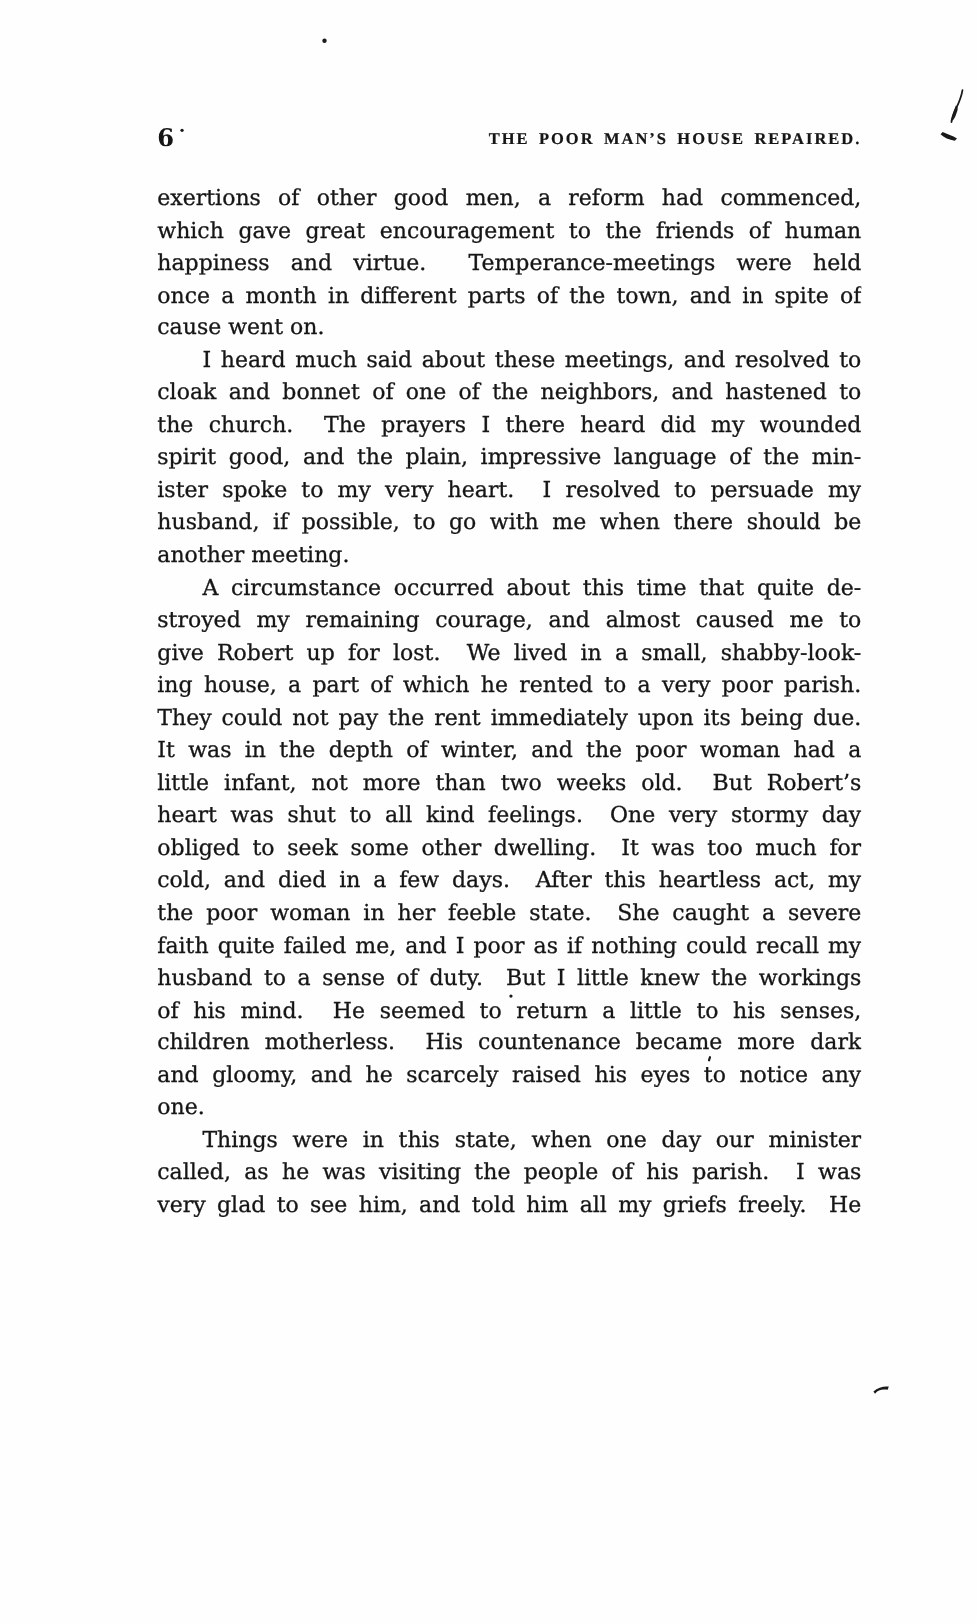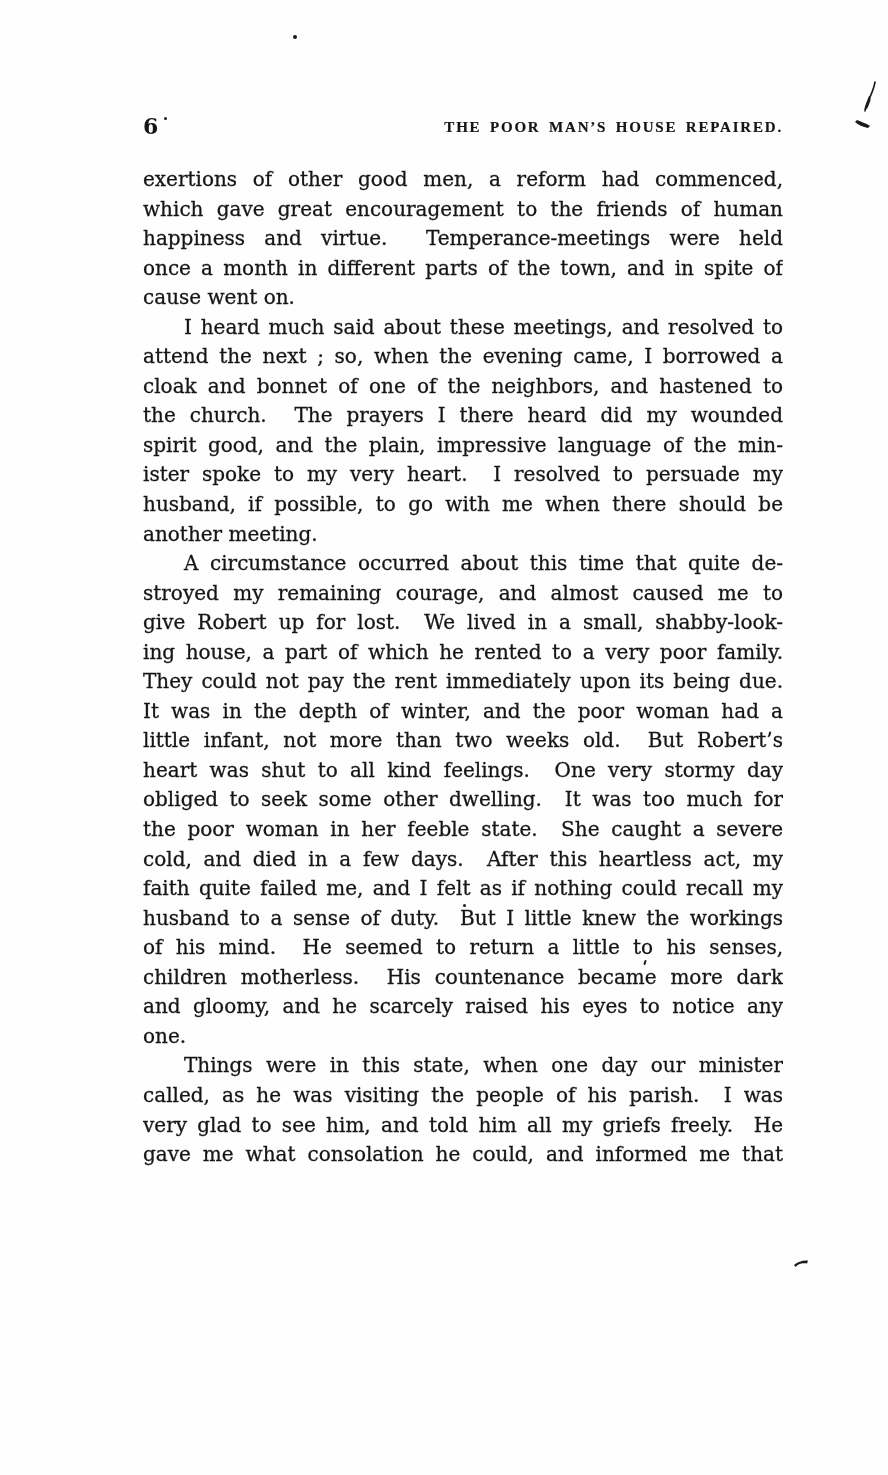--- a/index.html
+++ b/index.html
@@ -102,52 +102,50 @@
   <main class="body-text" id="body-text">
       <div class="para">
         <div class="line">exertions of other good men, a reform had commenced,</div>
         <div class="line">which gave great encouragement to the friends of human</div>
         <div class="line">happiness and virtue.&nbsp; Temperance-meetings were held</div>
         <div class="line">once a month in different parts of the town, and in spite of</div>
         <div class="line last">cause went on.</div>
       </div>
       <div class="para indent">
         <div class="line">I heard much said about these meetings, and resolved to</div>
-        <div class="line">attend the next ; so, when the evening came, I borrowed a</div>
         <div class="line">cloak and bonnet of one of the neighbors, and hastened to</div>
         <div class="line">the church.&nbsp; The prayers I there heard did my wounded</div>
         <div class="line">spirit good, and the plain, impressive language of the min-</div>
         <div class="line">ister spoke to my very heart.&nbsp; I resolved to persuade my</div>
         <div class="line">husband, if possible, to go with me when there should be</div>
         <div class="line last">another meeting.</div>
       </div>
       <div class="para indent">
         <div class="line">A circumstance occurred about this time that quite de-</div>
         <div class="line">stroyed my remaining courage, and almost caused me to</div>
         <div class="line">give Robert up for lost.&nbsp; We lived in a small, shabby-look-</div>
-        <div class="line">ing house, a part of which he rented to a very poor family.</div>
+        <div class="line">ing house, a part of which he rented to a very poor parish.</div>
         <div class="line">They could not pay the rent immediately upon its being due.</div>
         <div class="line">It was in the depth of winter, and the poor woman had a</div>
         <div class="line">little infant, not more than two weeks old.&nbsp; But Robert’s</div>
         <div class="line">heart was shut to all kind feelings.&nbsp; One very stormy day</div>
         <div class="line">obliged to seek some other dwelling.&nbsp; It was too much for</div>
+        <div class="line">cold, and died in a few days.&nbsp; After this heartless act, my</div>
         <div class="line">the poor woman in her feeble state.&nbsp; She caught a severe</div>
-        <div class="line">cold, and died in a few days.&nbsp; After this heartless act, my</div>
-        <div class="line">faith quite failed me, and I felt as if nothing could recall my</div>
+        <div class="line">faith quite failed me, and I poor as if nothing could recall my</div>
         <div class="line">husband to a sense of duty.&nbsp; But I little knew the workings</div>
         <div class="line">of his mind.&nbsp; He seemed to return a little to his senses,</div>
         <div class="line">children motherless.&nbsp; His countenance became more dark</div>
         <div class="line">and gloomy, and he scarcely raised his eyes to notice any</div>
         <div class="line last">one.</div>
       </div>
       <div class="para indent">
         <div class="line">Things were in this state, when one day our minister</div>
         <div class="line">called, as he was visiting the people of his parish.&nbsp; I was</div>
         <div class="line">very glad to see him, and told him all my griefs freely.&nbsp; He</div>
-        <div class="line">gave me what consolation he could, and informed me that</div>
       </div>
     </main>
 
   <span class="speck speck-top-center"></span>
   <span class="speck speck-near-number"></span>
   <span class="speck speck-after-days"></span>
   <span class="speck speck-above-could"></span>
 
   <svg class="ink-squiggle" width="42" height="62" viewBox="0 0 42 62">
     <path d="M30 6 C29 12 27 17 24 23 C22 27 20 31 20 35" stroke="#1a1a1a" stroke-width="1.6" fill="none" stroke-linecap="round"></path>

